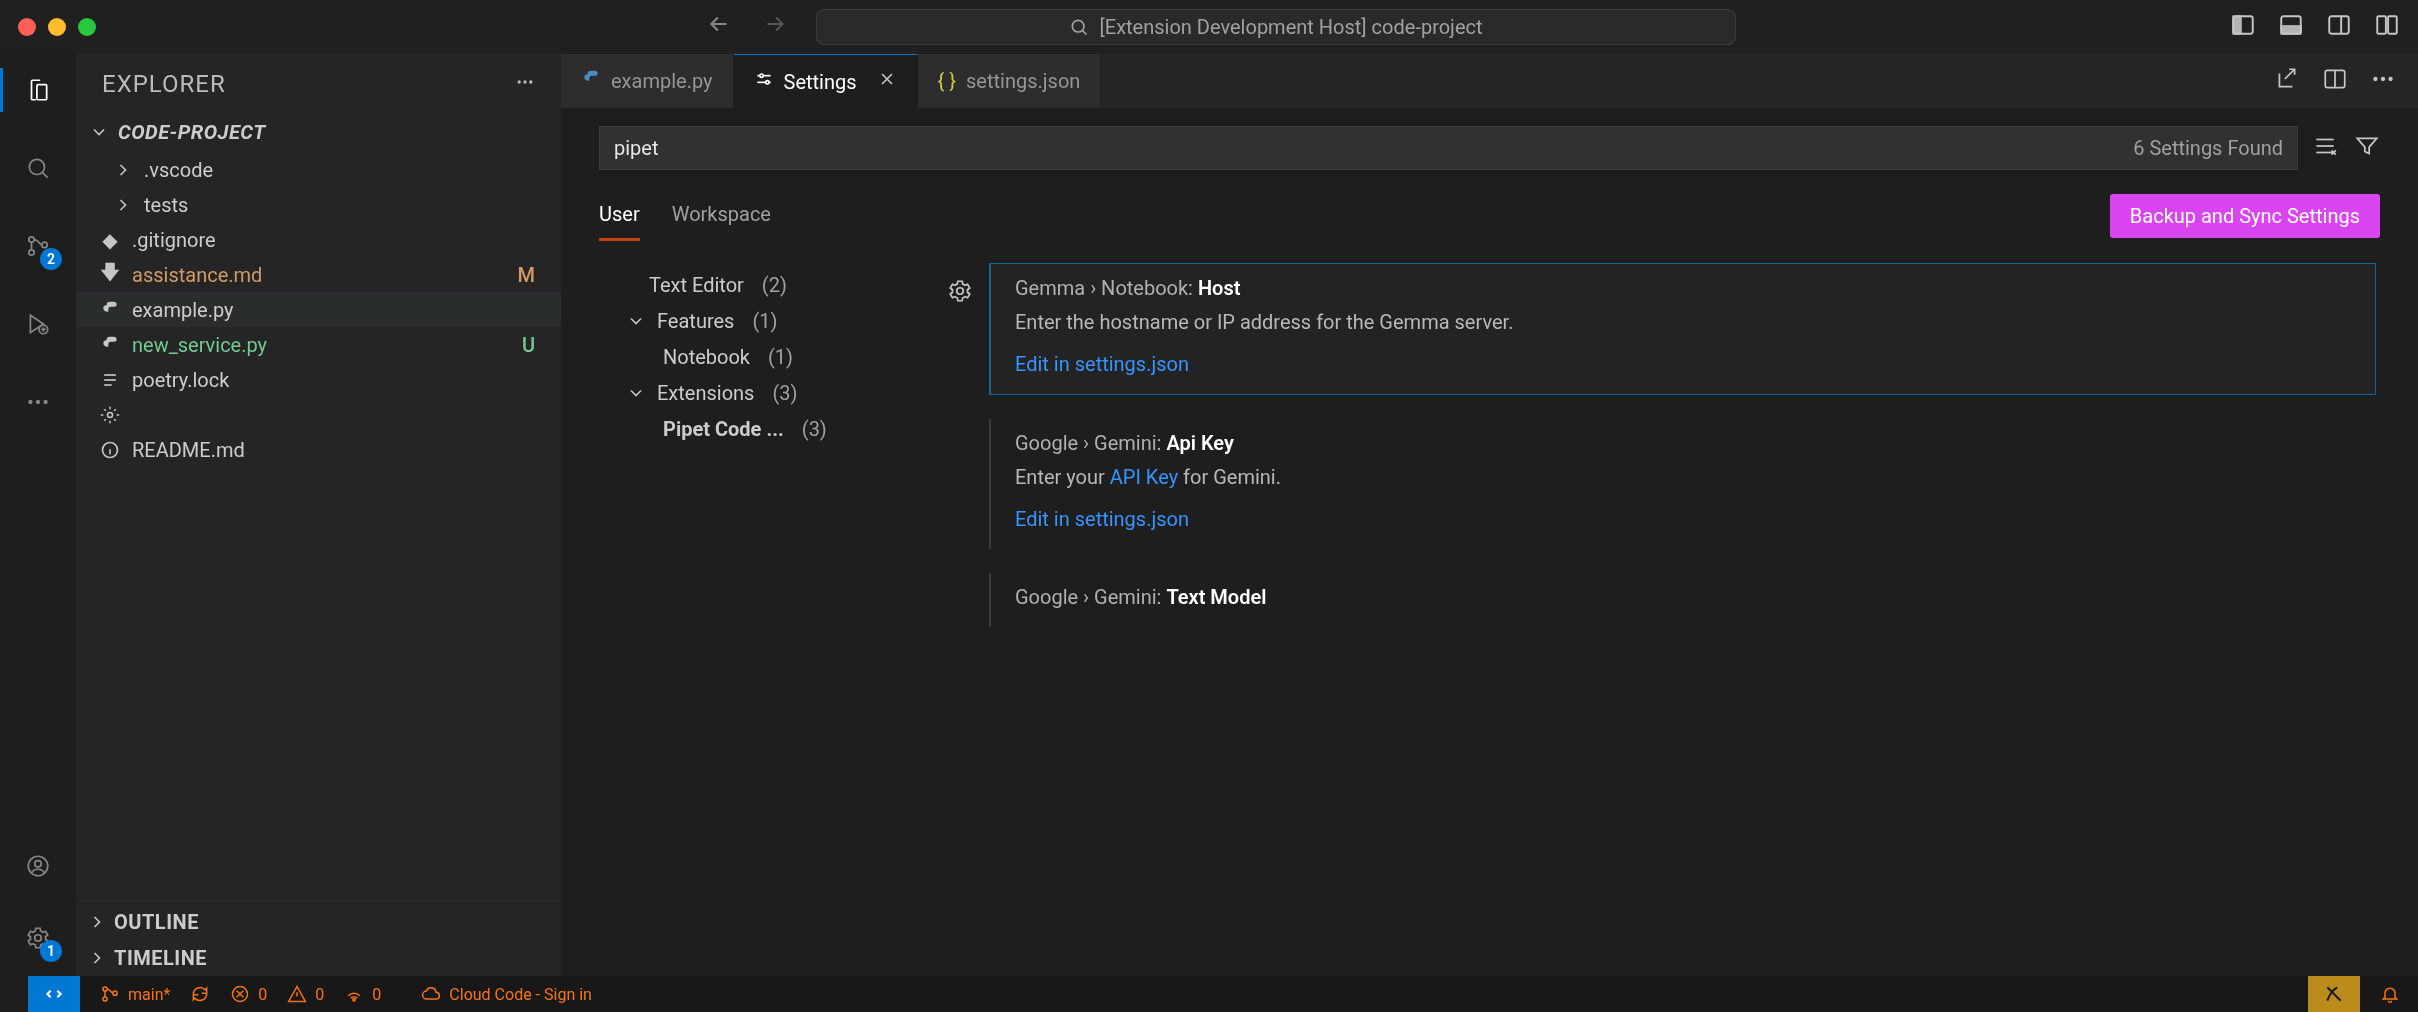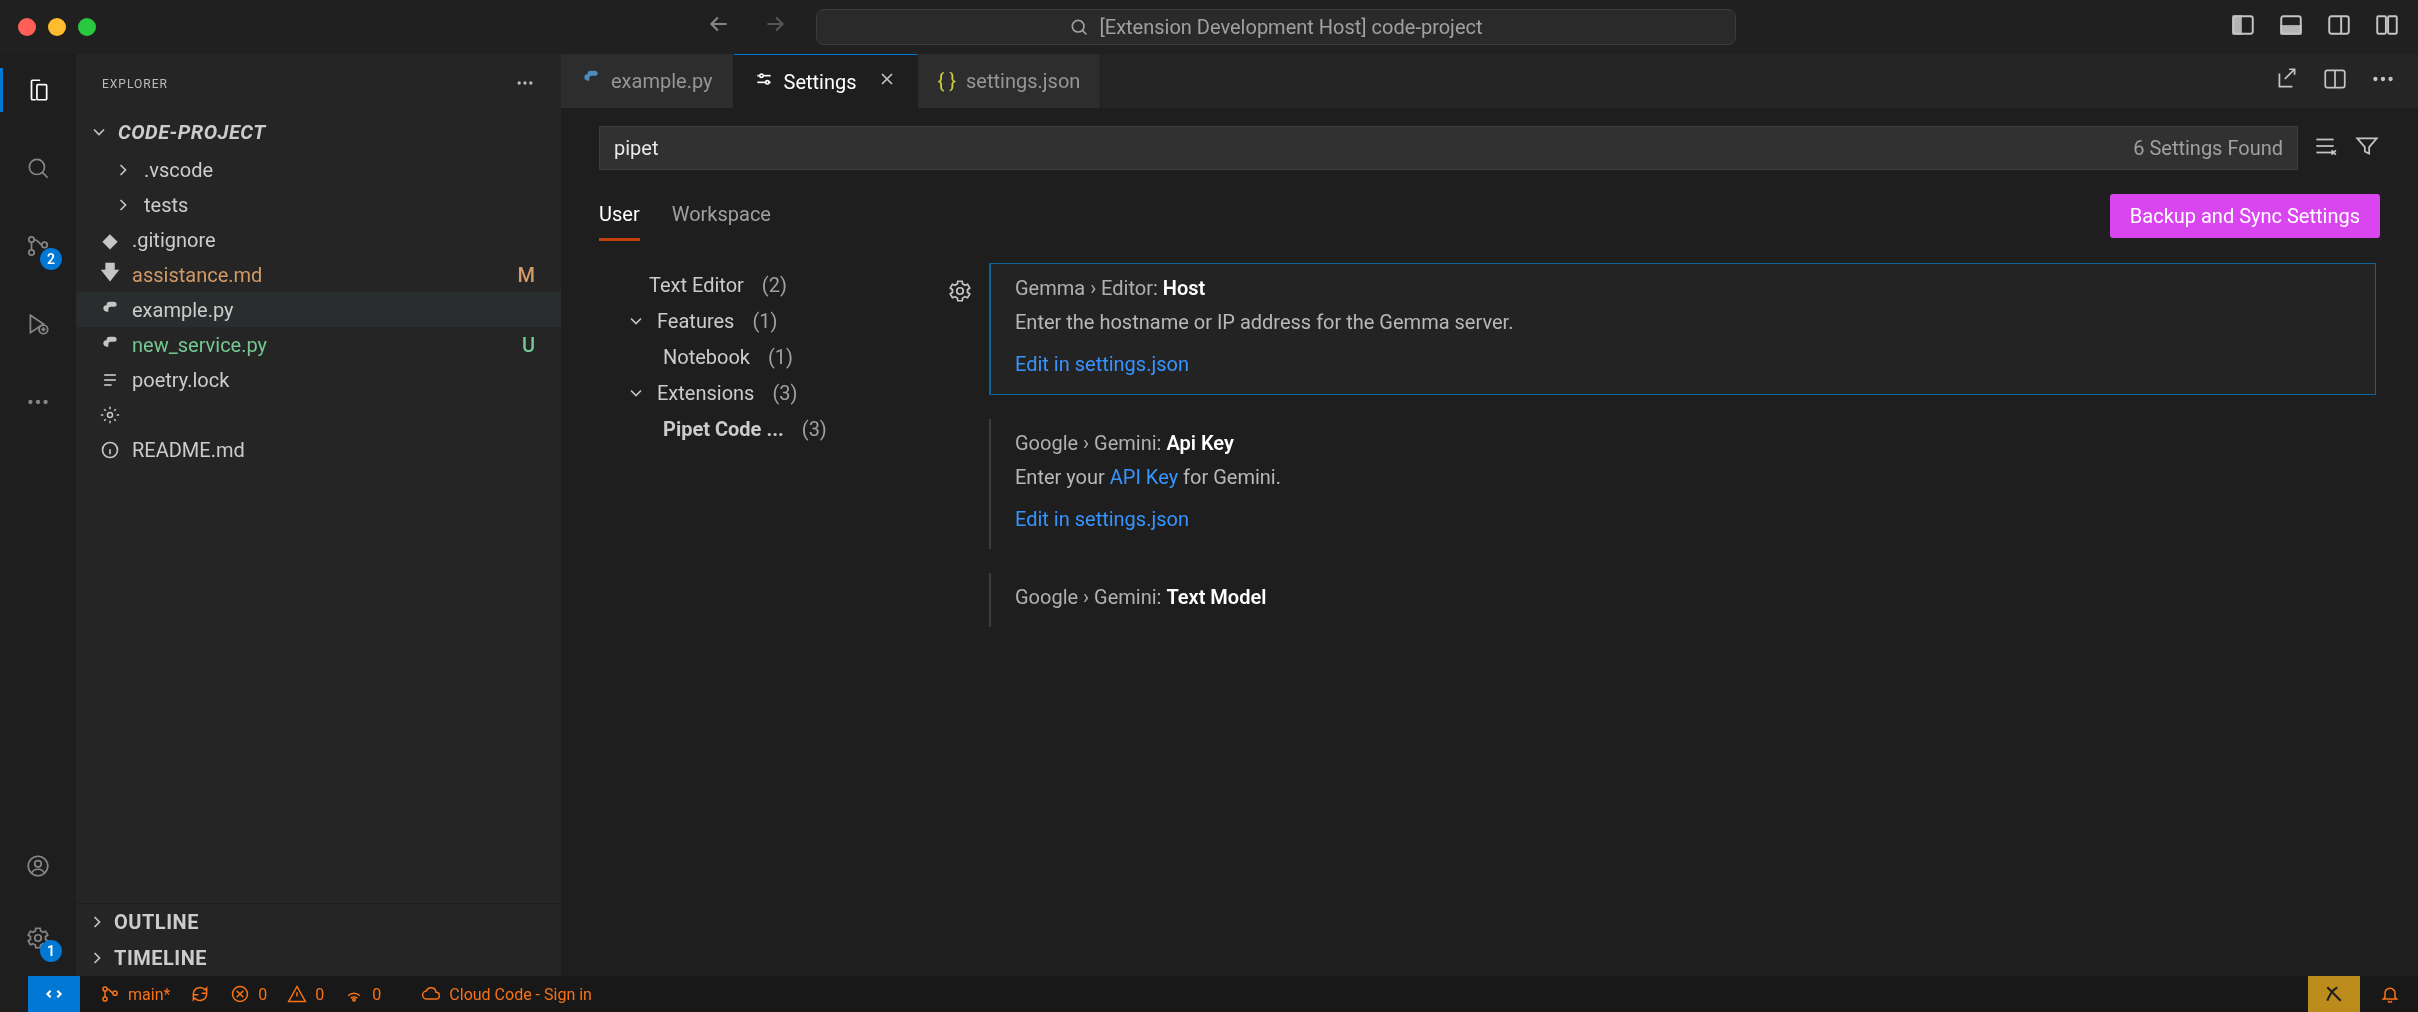--- a/index.html
+++ b/index.html
@@ -63,21 +63,21 @@
   flex-direction: column;
 }
 .sidebar-header {
   height: 60px;
   display: flex;
   align-items: center;
   padding: 0 26px;
   justify-content: space-between;
   color: #bbbbbb;
   letter-spacing: 1px;
-  font-size: 12px;
+  font-size: 24px;
 }
 .sidebar-section-header {
   display: flex;
   align-items: center;
   gap: 8px;
   padding: 6px 12px;
   font-weight: 700;
   color: #cccccc;
   letter-spacing: 0.5px;
   font-style: italic;
@@ -486,21 +486,21 @@
           </div>
         </div>
 
         <div class="settings-list">
           <div class="setting-card active">
             <span class="setting-gear"><svg class="icon-svg" viewBox="0 0 24 24" fill="none" stroke="currentColor" stroke-width="1.6">
                   <circle cx="12" cy="12" r="3"></circle>
                   <path d="M19 12a7 7 0 0 0-.1-1.2l2.1-1.6-2-3.4-2.5 1a7 7 0 0 0-2-1.2L14 3h-4l-.5 2.6a7 7 0 0 0-2 1.2l-2.5-1-2 3.4 2.1 1.6A7 7 0 0 0 5 12c0 .4 0 .8.1 1.2L3 14.8l2 3.4 2.5-1a7 7 0 0 0 2 1.2L10 21h4l.5-2.6a7 7 0 0 0 2-1.2l2.5 1 2-3.4-2.1-1.6c.1-.4.1-.8.1-1.2z"></path>
                 </svg></span>
             <div class="setting-title">
-              <span class="crumb">Gemma › Editor: </span><span class="name">Host</span>
+              <span class="crumb">Gemma › Notebook: </span><span class="name">Host</span>
             </div>
             <div class="setting-desc">Enter the hostname or IP address for the Gemma server.</div>
             <a class="setting-link">Edit in settings.json</a>
           </div>
 
           <div class="setting-card">
             <div class="setting-title">
               <span class="crumb">Google › Gemini: </span><span class="name">Api Key</span>
             </div>
             <div class="setting-desc">

